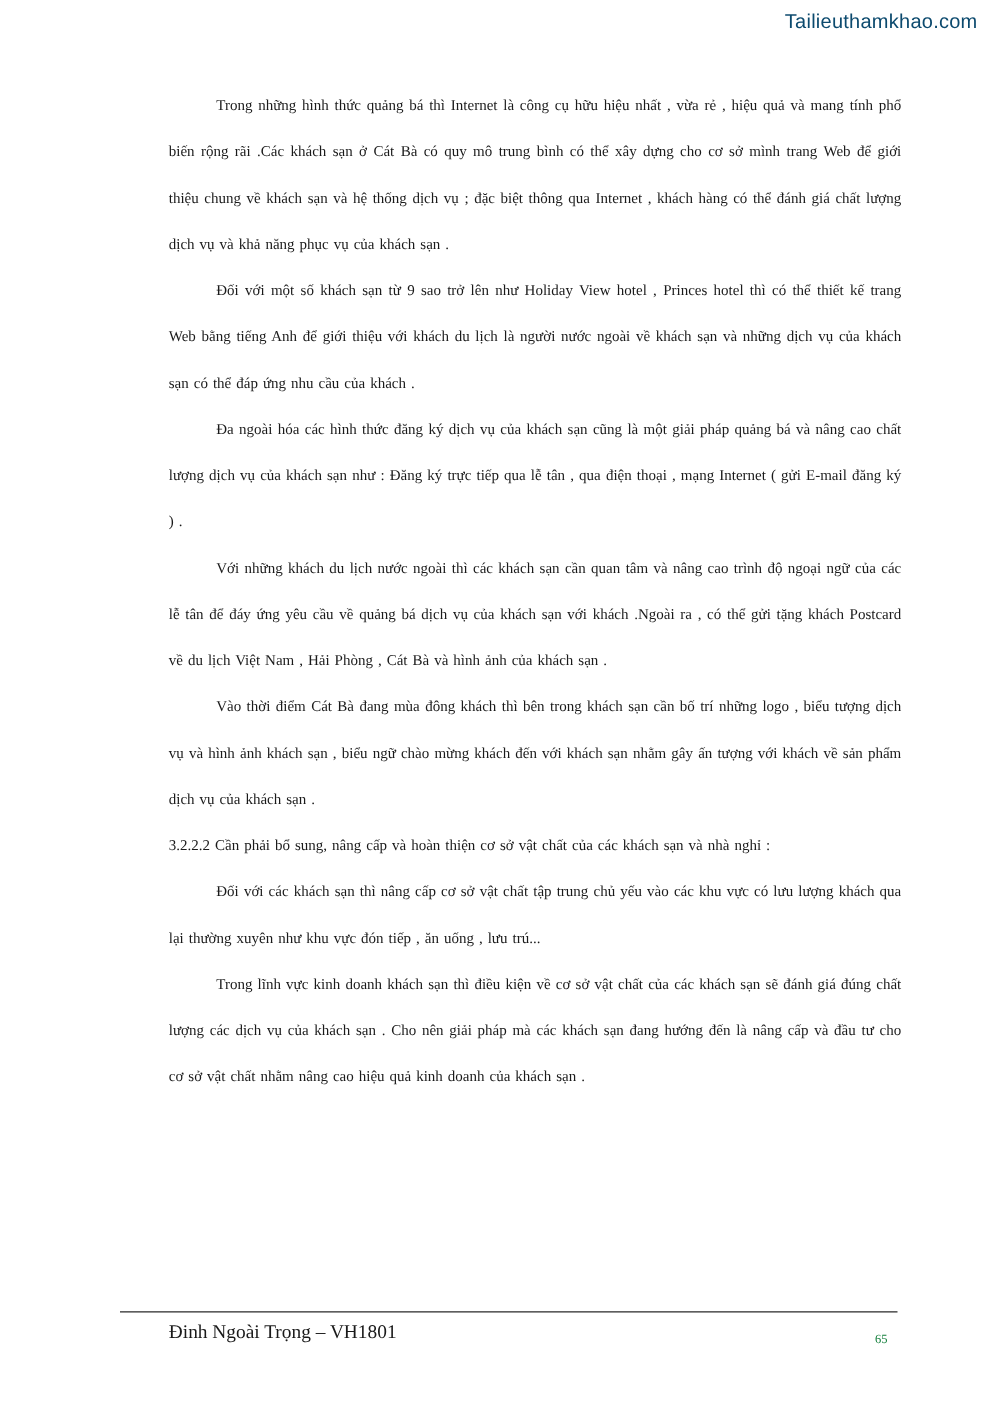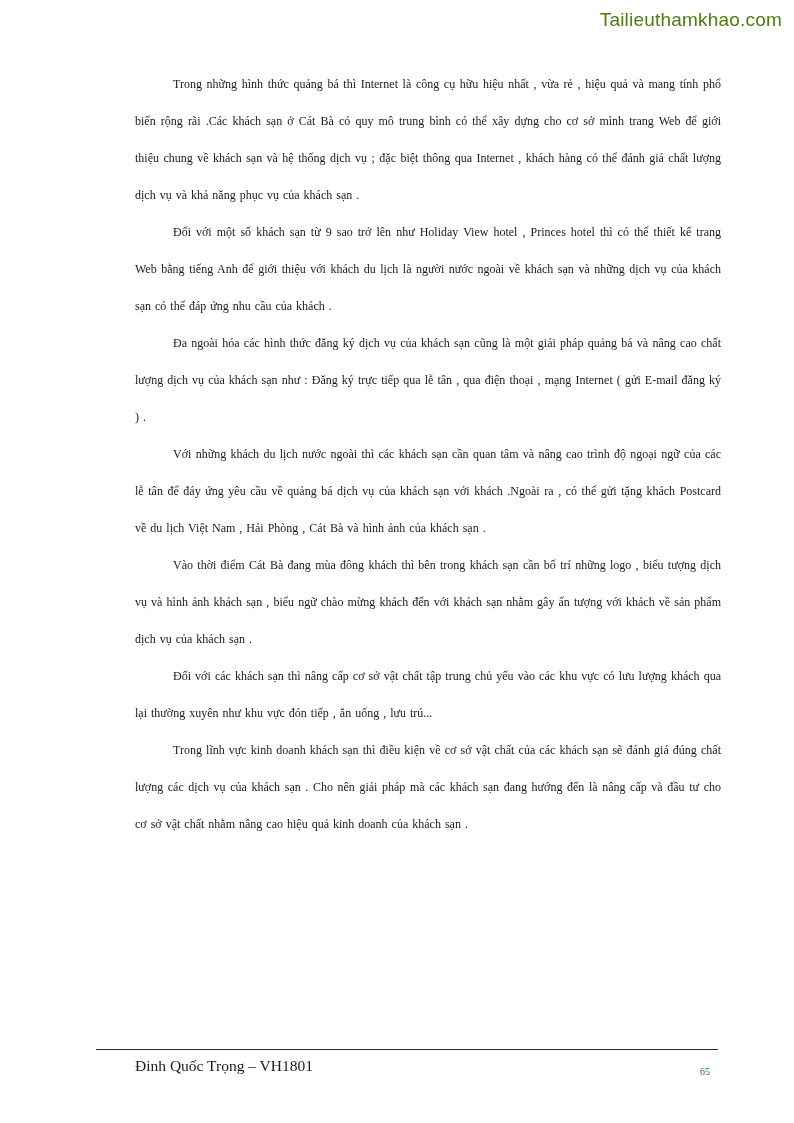--- a/index.html
+++ b/index.html
@@ -11,22 +11,22 @@
     background: #ffffff;
     font-family: "Liberation Serif", serif;
     color: #1a1a1a;
     overflow: hidden;
   }
   .watermark {
     position: absolute;
     top: 9px;
     right: 12px;
     font-family: "Liberation Sans", sans-serif;
-    font-size: 19px;
-    color: #4d7c0f;
+    font-size: 16px;
+    color: #0c4a6e;
     letter-spacing: 0.2px;
   }
   .content {
     position: absolute;
     top: 66px;
     left: 135px;
     width: 586px;
   }
   .content p {
     margin: 0;
@@ -65,23 +65,24 @@
 <div class="page">
 
   <div class="watermark">Tailieuthamkhao.com</div>
 
   <div class="content">
     <p class="indent">Trong những hình thức quảng bá thì Internet là công cụ hữu hiệu nhất , vừa rẻ , hiệu quả và mang tính phổ biến rộng rãi .Các khách sạn ở Cát Bà có quy mô trung bình có thể xây dựng cho cơ sở mình trang Web để giới thiệu chung về khách sạn và hệ thống dịch vụ ; đặc biệt thông qua Internet , khách hàng có thể đánh giá chất lượng dịch vụ và khả năng phục vụ của khách sạn .</p>
     <p class="indent">Đối với một số khách sạn từ 9 sao trở lên như Holiday View hotel , Princes hotel thì có thể thiết kế trang Web bằng tiếng Anh để giới thiệu với khách du lịch là người nước ngoài về khách sạn và những dịch vụ của khách sạn có thể đáp ứng nhu cầu của khách .</p>
     <p class="indent">Đa ngoài hóa các hình thức đăng ký dịch vụ của khách sạn cũng là một giải pháp quảng bá và nâng cao chất lượng dịch vụ của khách sạn như : Đăng ký trực tiếp qua lễ tân , qua điện thoại , mạng Internet ( gửi E-mail đăng ký ) .</p>
     <p class="indent">Với những khách du lịch nước ngoài thì các khách sạn cần quan tâm và nâng cao trình độ ngoại ngữ của các lễ tân để đáy ứng yêu cầu về quảng bá dịch vụ của khách sạn với khách .Ngoài ra , có thể gửi tặng khách Postcard về du lịch Việt Nam , Hải Phòng , Cát Bà và hình ảnh của khách sạn .</p>
     <p class="indent">Vào thời điểm Cát Bà đang mùa đông khách thì bên trong khách sạn cần bố trí những logo , biểu tượng dịch vụ và hình ảnh khách sạn , biểu ngữ chào mừng khách đến với khách sạn nhằm gây ấn tượng với khách về sản phẩm dịch vụ của khách sạn .</p>
+    <p>3.2.2.2 Cần phải bổ sung, nâng cấp và hoàn thiện cơ sở vật chất của các khách sạn và nhà nghỉ :</p>
     <p class="indent">Đối với các khách sạn thì nâng cấp cơ sở vật chất tập trung chủ yếu vào các khu vực có lưu lượng khách qua lại thường xuyên như khu vực đón tiếp , ăn uống , lưu trú...</p>
     <p class="indent">Trong lĩnh vực kinh doanh khách sạn thì điều kiện về cơ sở vật chất của các khách sạn sẽ đánh giá đúng chất lượng các dịch vụ của khách sạn . Cho nên giải pháp mà các khách sạn đang hướng đến là nâng cấp và đầu tư cho cơ sở vật chất nhằm nâng cao hiệu quả kinh doanh của khách sạn .</p>
   </div>
 
   <div class="footer-line"></div>
 
-  <div class="footer-author">Đinh Quốc Trọng – VH1801</div>
+  <div class="footer-author">Đinh Ngoài Trọng – VH1801</div>
 
   <div class="footer-page">65</div>
 
 </div>
 
 </body></html>

